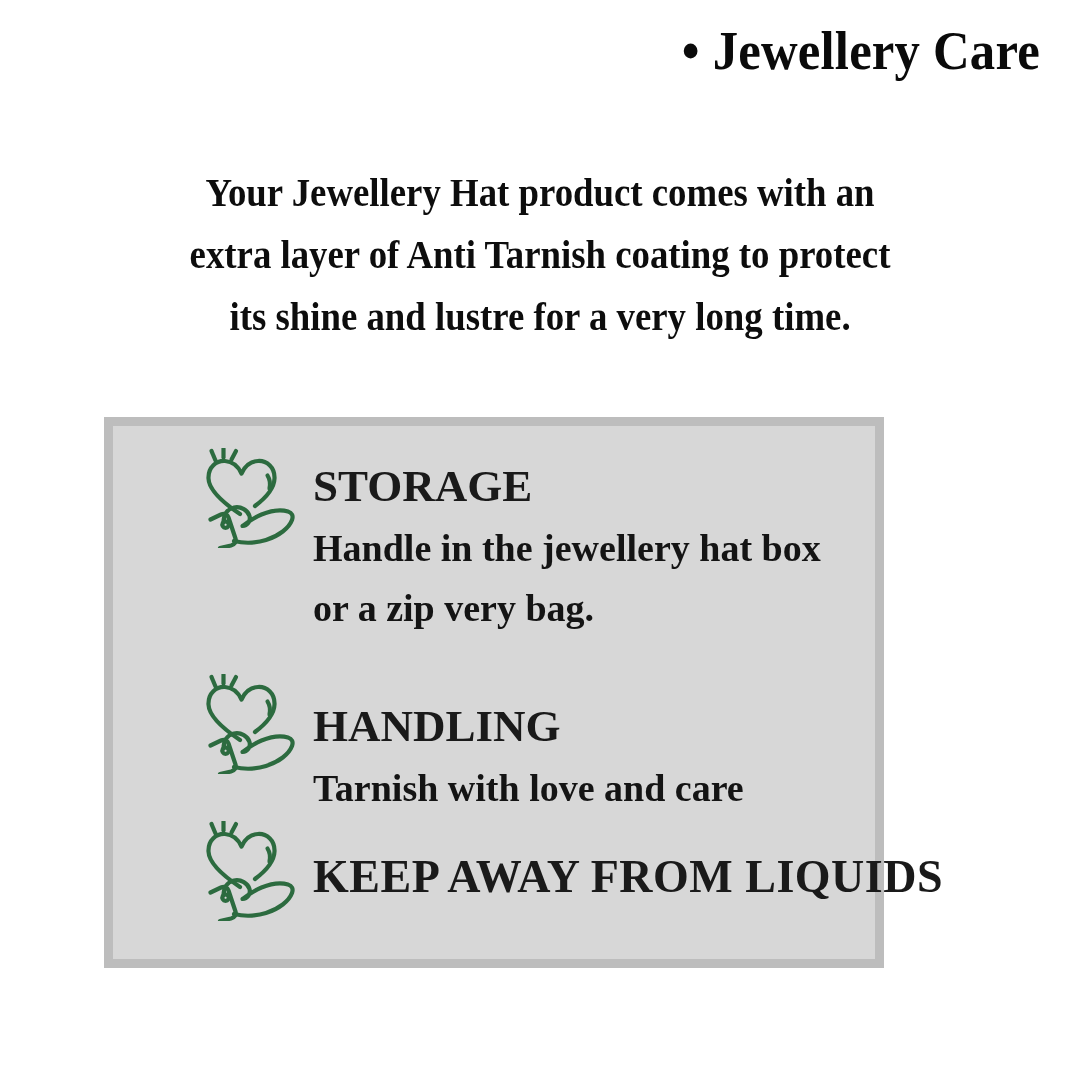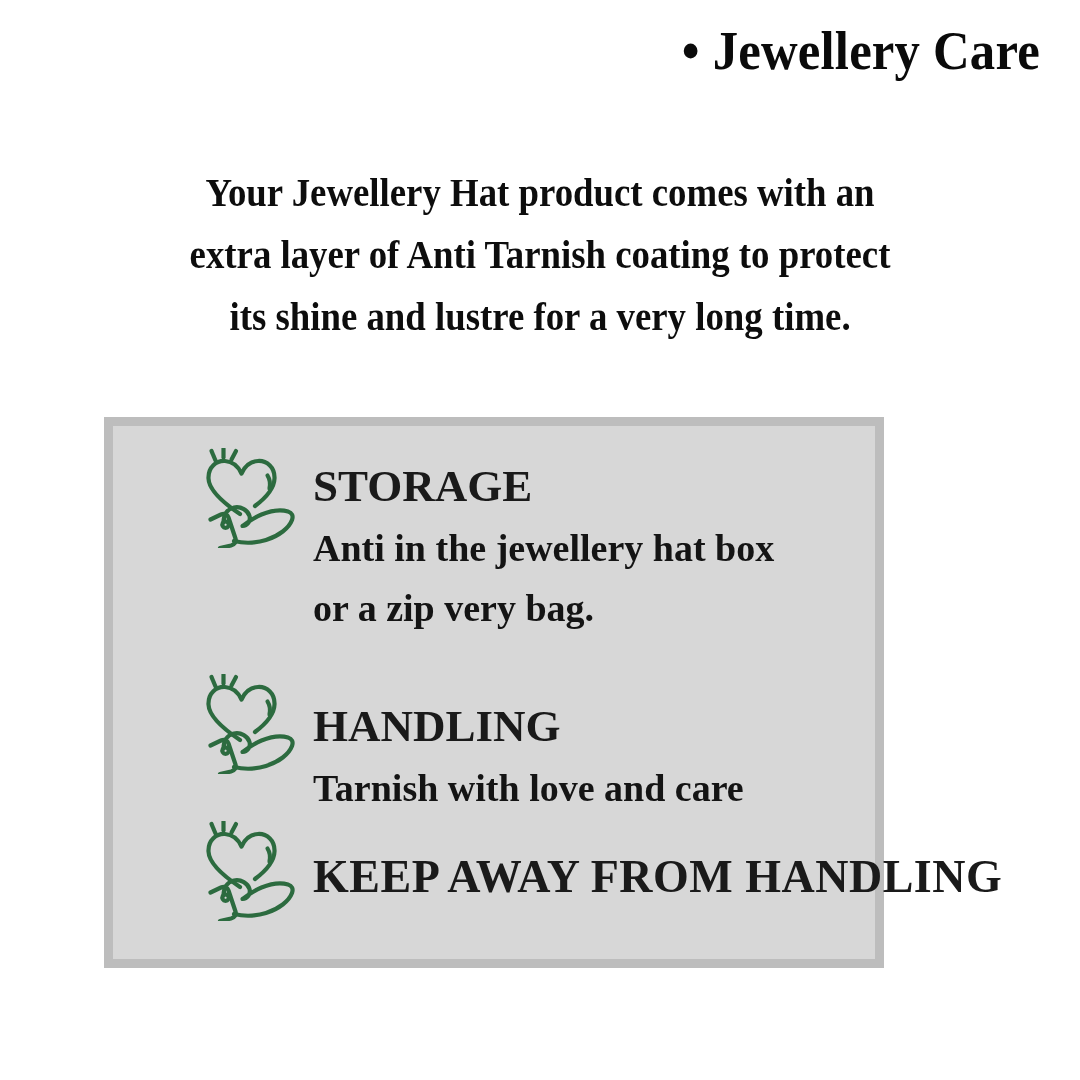--- a/index.html
+++ b/index.html
@@ -164,21 +164,21 @@
               <path d="M74.5 27.5 C77 31.5 77.5 36 76.5 40.5"></path>
               <path d="M30.5 74.5 C30.5 67 34 61 41 59.5 C48 58 55 62.5 56.5 68 C58 73.5 54 77.5 49.5 78 C55 74 61 69.5 68.5 66.5 C78 62.7 88 61.5 95 63.5 C99 64.7 100.5 68 99 72 C96 80 86 88 73 92 C63 95 51 95.5 41 93"></path>
               <path d="M17.5 71.5 L28 66.5 C31.5 64.9 34.5 66.3 35.5 69.5 L42.5 90.5 C43.5 93.7 41.7 96.5 38 97.5 L27 100"></path>
               <path d="M32.5 73.5 a3.2 3.2 0 1 0 0.1 0"></path>
             </g>
           </svg>
         </span>
         <span class="care-text">
           <span class="care-heading">STORAGE</span>
           <span class="care-desc">
-            <span class="line">Anti in the jewellery hat box</span>
+            <span class="line">Handle in the jewellery hat box</span>
             <span class="line">or a zip very bag.</span>
           </span>
         </span>
       </div>
 
       <div class="care-item" data-index="1">
         <span class="care-icon">
           <svg viewBox="0 0 104 100" xmlns="http://www.w3.org/2000/svg">
             <g fill="none" stroke="#2c6b3f" stroke-width="4.2" stroke-linecap="round" stroke-linejoin="round">
               <path d="M22.5 12.5 L18.5 3"></path>
@@ -209,20 +209,20 @@
               <path d="M38.5 11.5 L43 3"></path>
               <path d="M47 66 C35 58 16 44 15.5 30.5 C15 19 23.5 12.5 32 13 C40 13.5 45.5 19 48.5 25.5 C51.5 19 57 13.5 65 13 C73.5 12.5 82 19 81.5 30.5 C81.2 40 72 50.5 62 58"></path>
               <path d="M74.5 27.5 C77 31.5 77.5 36 76.5 40.5"></path>
               <path d="M30.5 74.5 C30.5 67 34 61 41 59.5 C48 58 55 62.5 56.5 68 C58 73.5 54 77.5 49.5 78 C55 74 61 69.5 68.5 66.5 C78 62.7 88 61.5 95 63.5 C99 64.7 100.5 68 99 72 C96 80 86 88 73 92 C63 95 51 95.5 41 93"></path>
               <path d="M17.5 71.5 L28 66.5 C31.5 64.9 34.5 66.3 35.5 69.5 L42.5 90.5 C43.5 93.7 41.7 96.5 38 97.5 L27 100"></path>
               <path d="M32.5 73.5 a3.2 3.2 0 1 0 0.1 0"></path>
             </g>
           </svg>
         </span>
         <span class="care-text">
-          <span class="care-heading big">KEEP AWAY FROM HANDLING</span>
+          <span class="care-heading big">KEEP AWAY FROM LIQUIDS</span>
         </span>
       </div>
 
     </div>
   </div>
 
 </div>
 
 </body></html>

